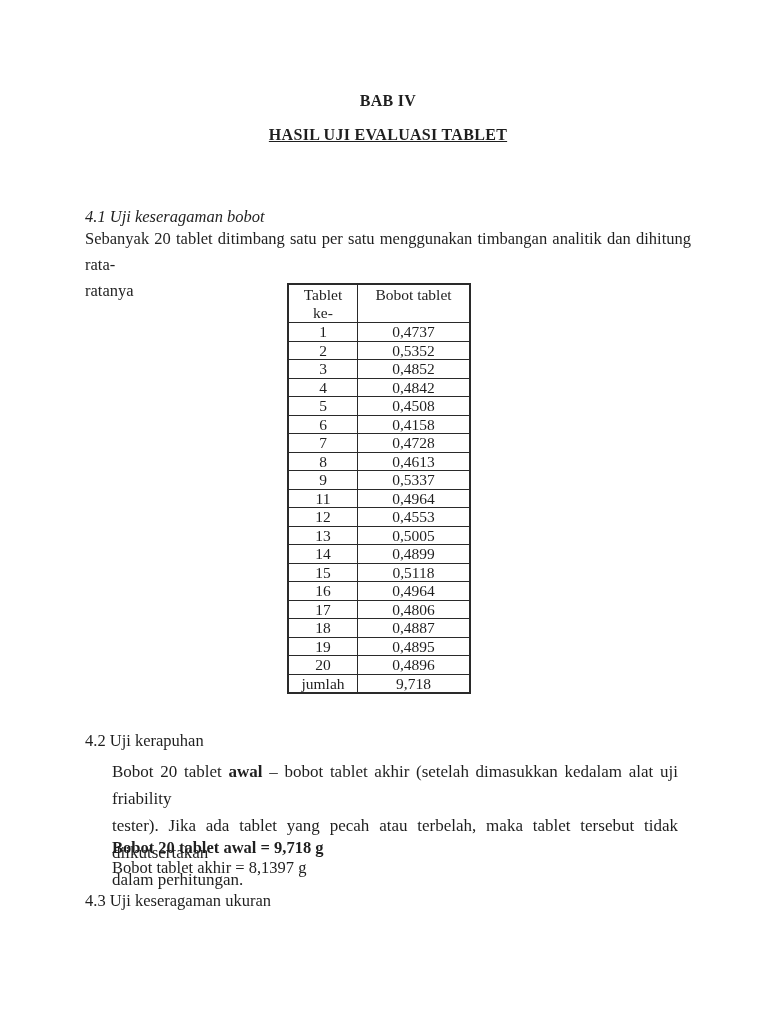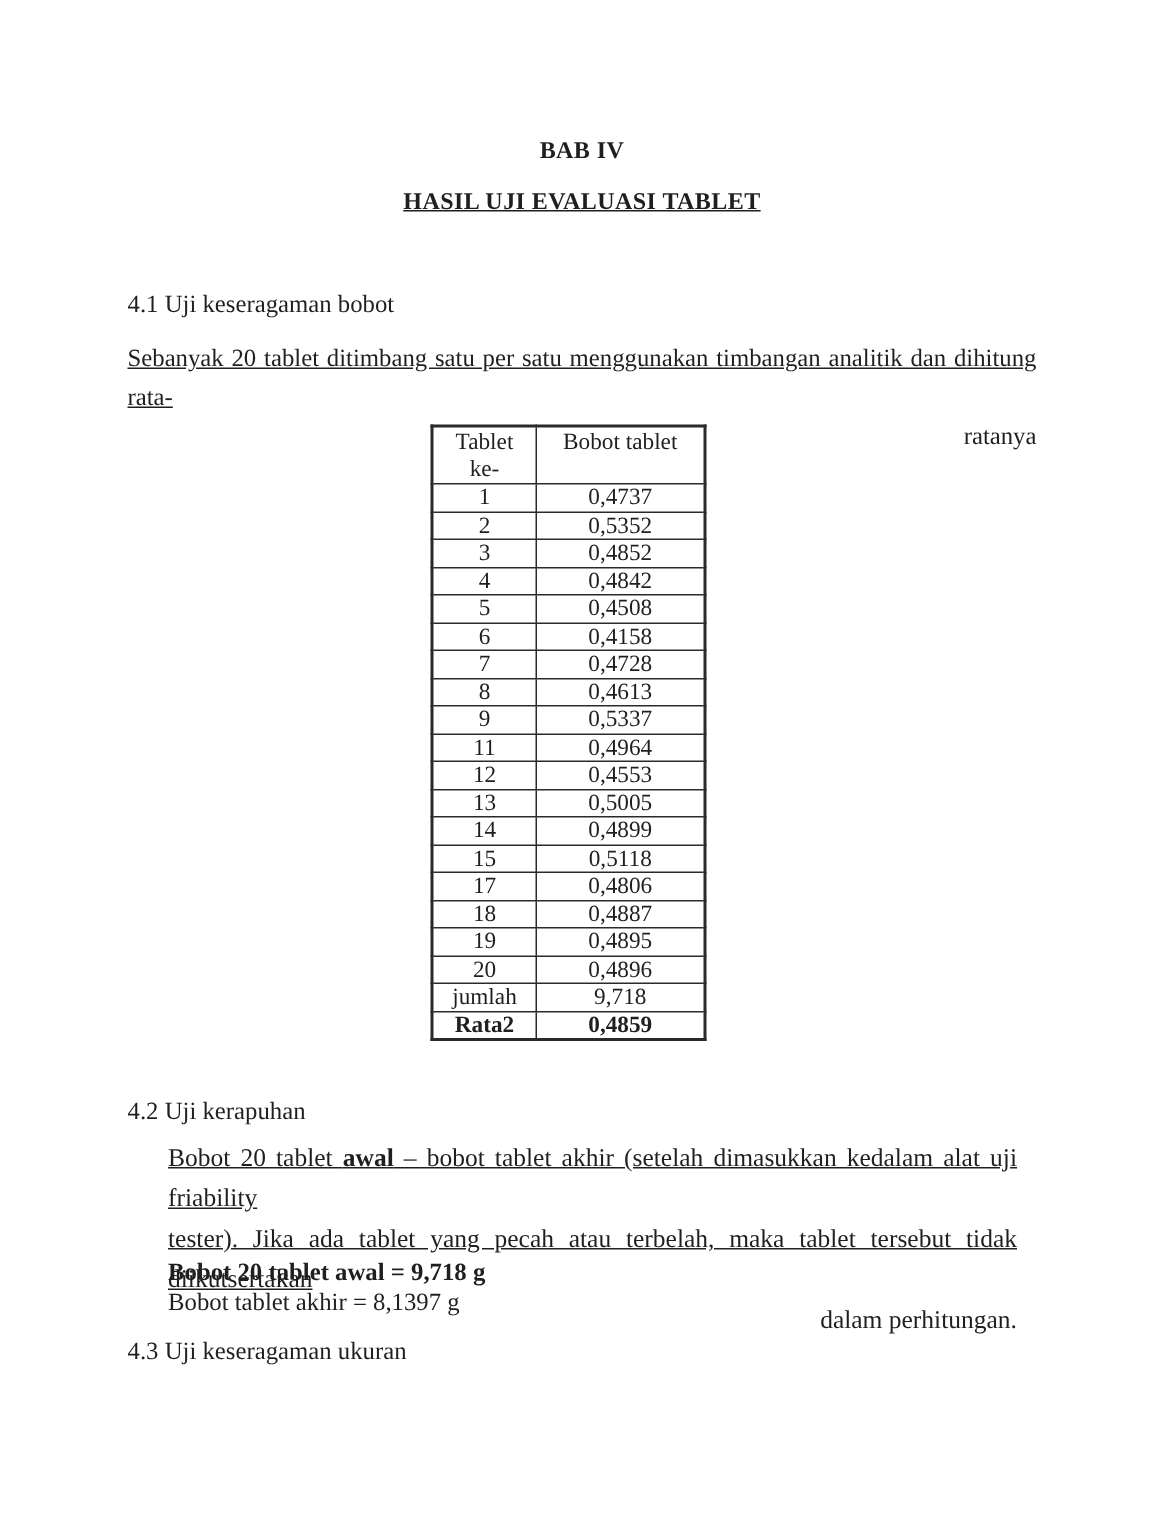--- a/index.html
+++ b/index.html
@@ -26,36 +26,35 @@
     letter-spacing: 0.3px;
   }
   #title1 { top: 92px; }
   #title2 { top: 126px; text-decoration: underline; }
 
   .heading {
     position: absolute;
     left: 85px;
     font-size: 16.5px;
   }
-  #h41 { top: 193px; }
+  #h41 { top: 207px; font-style: italic; }
   #h42 { top: 731px; }
   #h43 { top: 891px; }
 
   #p41 {
     position: absolute;
     left: 85px;
     top: 226px;
     width: 606px;
     font-size: 16.5px;
     line-height: 26px;
   }
   .jline {
     text-align: justify;
     text-align-last: justify;
-    text-decoration: underline;
   }
 
   table.weights {
     position: absolute;
     left: 287px;
     top: 283px;
     border-collapse: collapse;
     font-size: 15.5px;
     color: #1f1f1f;
     border: 2px solid #2a2a2a;
@@ -82,21 +81,21 @@
   tr.rata td { font-weight: bold; }
 
   #p42 {
     position: absolute;
     left: 112px;
     top: 758px;
     width: 566px;
     font-size: 17px;
     line-height: 27px;
   }
-  .plainline { text-align: right; }
+  .plainline { text-align: left; }
   .bold { font-weight: bold; }
 
   .subline {
     position: absolute;
     left: 112px;
     font-size: 16.5px;
     line-height: 20px;
   }
   #l42a { top: 838px; font-weight: bold; }
   #l42b { top: 858px; }
@@ -179,44 +178,44 @@
         </tr>
         <tr>
           <td class="c1">14</td>
           <td class="c2">0,4899</td>
         </tr>
         <tr>
           <td class="c1">15</td>
           <td class="c2">0,5118</td>
         </tr>
         <tr>
+          <td class="c1">16</td>
+          <td class="c2">0,4964</td>
+        </tr>
+        <tr>
           <td class="c1">17</td>
           <td class="c2">0,4806</td>
         </tr>
         <tr>
           <td class="c1">18</td>
           <td class="c2">0,4887</td>
         </tr>
         <tr>
           <td class="c1">19</td>
           <td class="c2">0,4895</td>
         </tr>
         <tr>
           <td class="c1">20</td>
           <td class="c2">0,4896</td>
         </tr>
       </tbody>
     <tbody>
       <tr>
         <td class="c1">jumlah</td>
         <td class="c2">9,718</td>
-      </tr>
-      <tr class="rata">
-        <td class="c1">Rata2</td>
-        <td class="c2">0,4859</td>
       </tr>
     </tbody>
   </table>
 
   <div class="heading" id="h42">4.2 Uji kerapuhan</div>
 
   <div id="p42">
     <div class="jline">
       <span>Bobot 20 tablet </span><span class="bold">awal</span><span> – bobot tablet akhir (setelah dimasukkan kedalam alat uji friability</span>
     </div>

